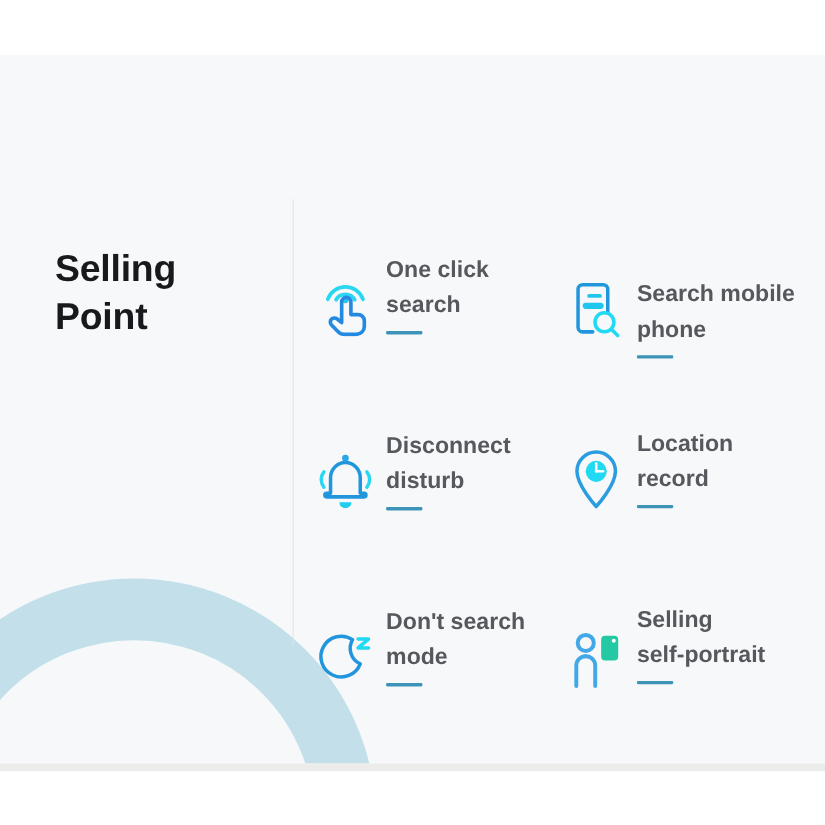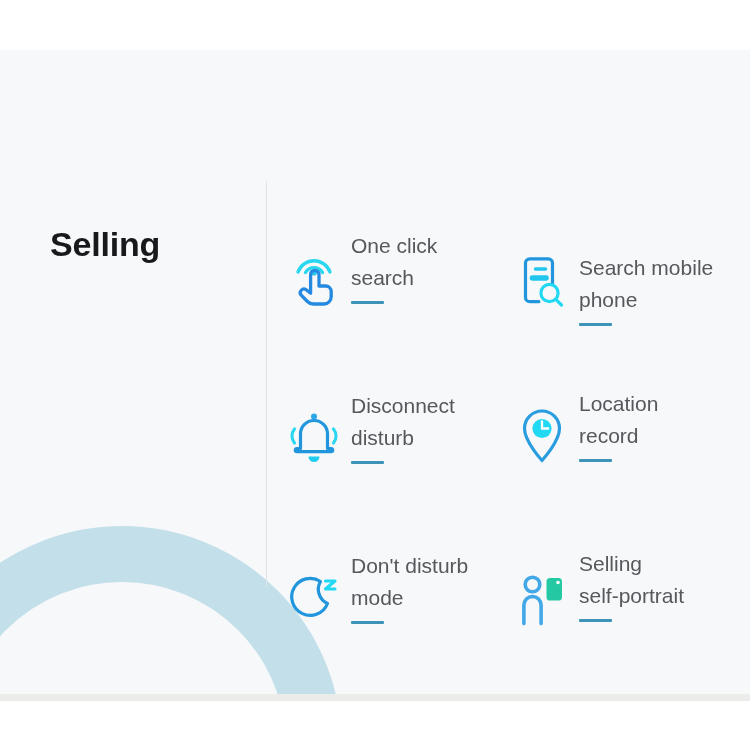--- a/index.html
+++ b/index.html
@@ -86,20 +86,21 @@
     display: grid;
     grid-template-columns: 228px 237px;
     grid-template-rows: 160px 160px 160px;
   }
 
   .feature {
     position: relative;
     display: flex;
     align-items: flex-start;
     gap: 8px;
+    font-weight: bold;
   }
 
   .feature-icon {
     flex: 0 0 auto;
     width: 58px;
     height: 68px;
     display: flex;
     align-items: center;
     justify-content: center;
     margin-top: 14px;
@@ -139,20 +140,21 @@
 <body>
 
 <div id="page">
 
   <div class="panel">
 
     <div class="deco-arc"></div>
 
     <div class="heading">
       <div>Selling</div>
+      <div>Point</div>
     </div>
 
     <div class="divider"></div>
 
     <div class="features">
 
       <div class="feature f-0">
         <div class="feature-icon">
           <svg width="52" height="56" viewBox="0 0 52 56" fill="none">
             <path d="M10 22 A17 17 0 0 1 42 22" stroke="#29d7f0" stroke-width="3.4" stroke-linecap="round" fill="none"></path>
@@ -219,21 +221,21 @@
       </div>
 
       <div class="feature f-4">
         <div class="feature-icon">
           <svg width="54" height="54" viewBox="0 0 54 54" fill="none">
             <path d="M33.5 10.5 A18.5 18.5 0 1 0 40.5 32.5 A15.5 15.5 0 0 1 33.5 10.5 z" stroke="#2196dd" stroke-width="3.2" stroke-linejoin="round" fill="none"></path>
             <path d="M38.5 10 l9.5 0 l-9.5 8 l9.5 0" stroke="#21d9f3" stroke-width="3.2" stroke-linecap="round" stroke-linejoin="round" fill="none"></path>
           </svg>
         </div>
         <div class="feature-text">
-          <div class="feature-label">Don't disturb
+          <div class="feature-label">Don't search
 mode</div>
           <div class="feature-rule"></div>
         </div>
       </div>
 
       <div class="feature f-5">
         <div class="feature-icon">
           <svg width="50" height="56" viewBox="0 0 50 56" fill="none">
             <circle cx="15.5" cy="12.5" r="7.3" stroke="#43a8e8" stroke-width="3.6" fill="none"></circle>
             <path d="M15.5 24.5 a8.6 8.6 0 0 0 -8.6 8.6 l0 18.5" stroke="#43a8e8" stroke-width="3.6" stroke-linecap="round" fill="none"></path>

